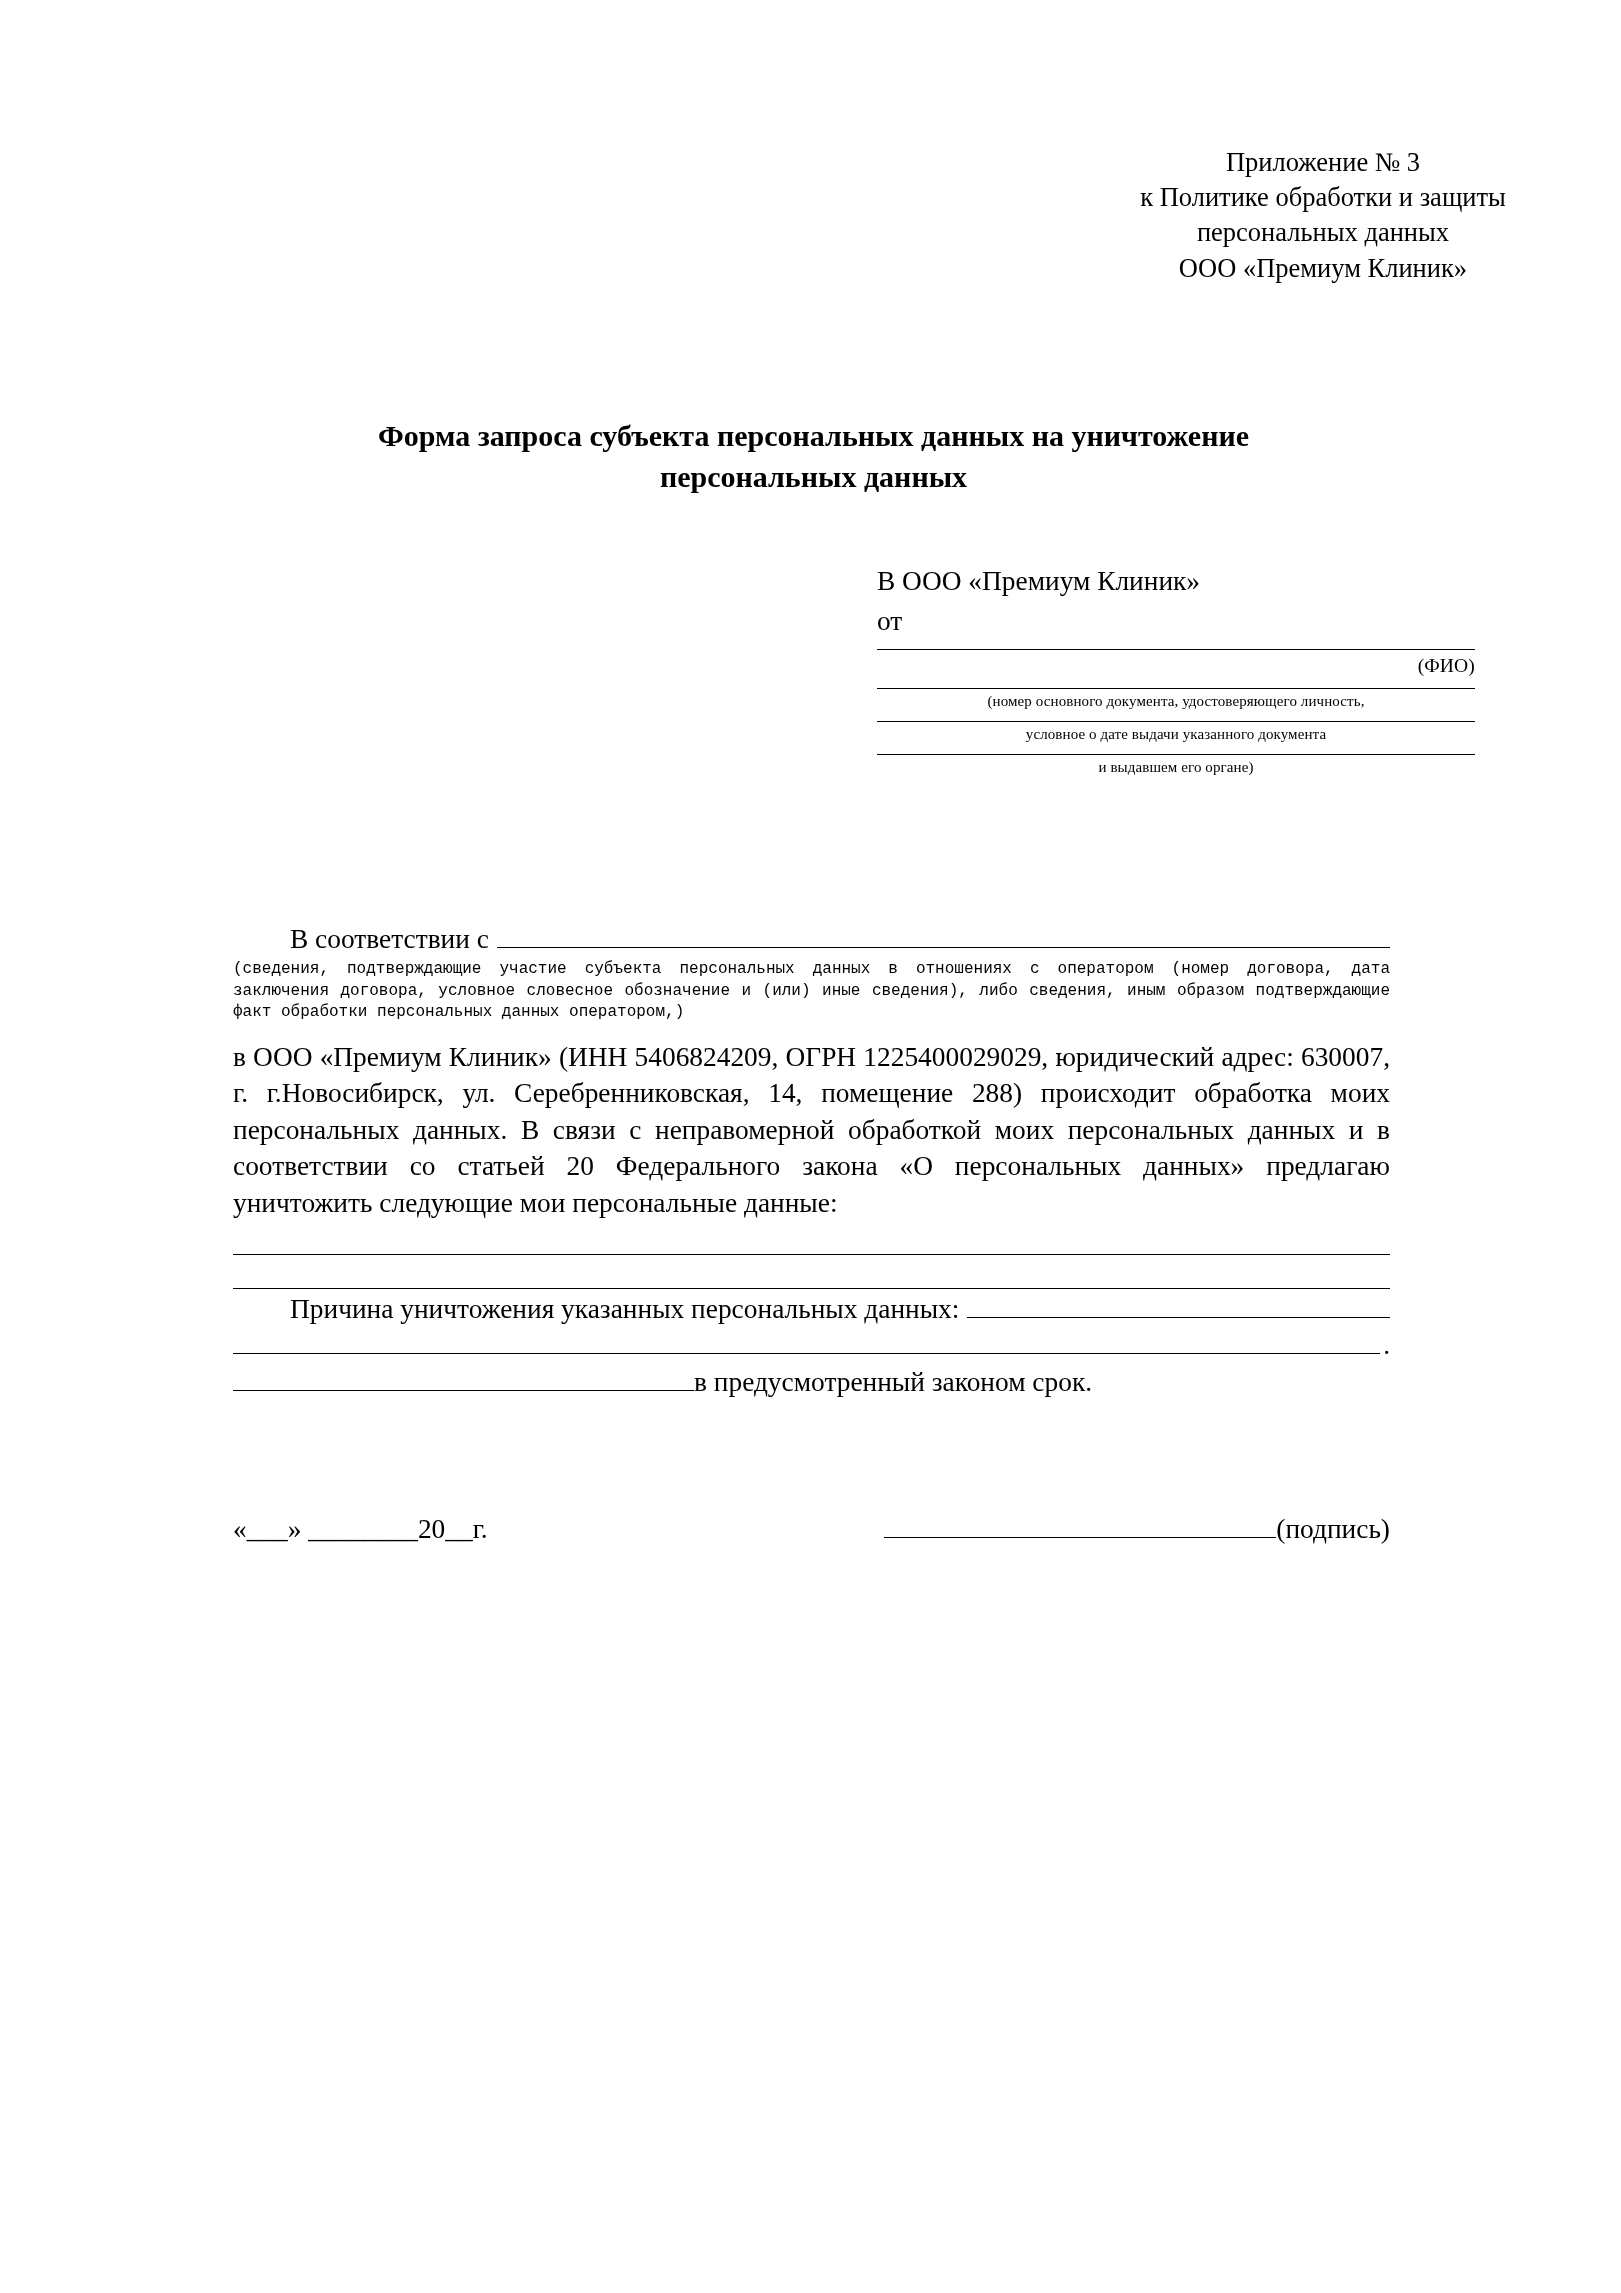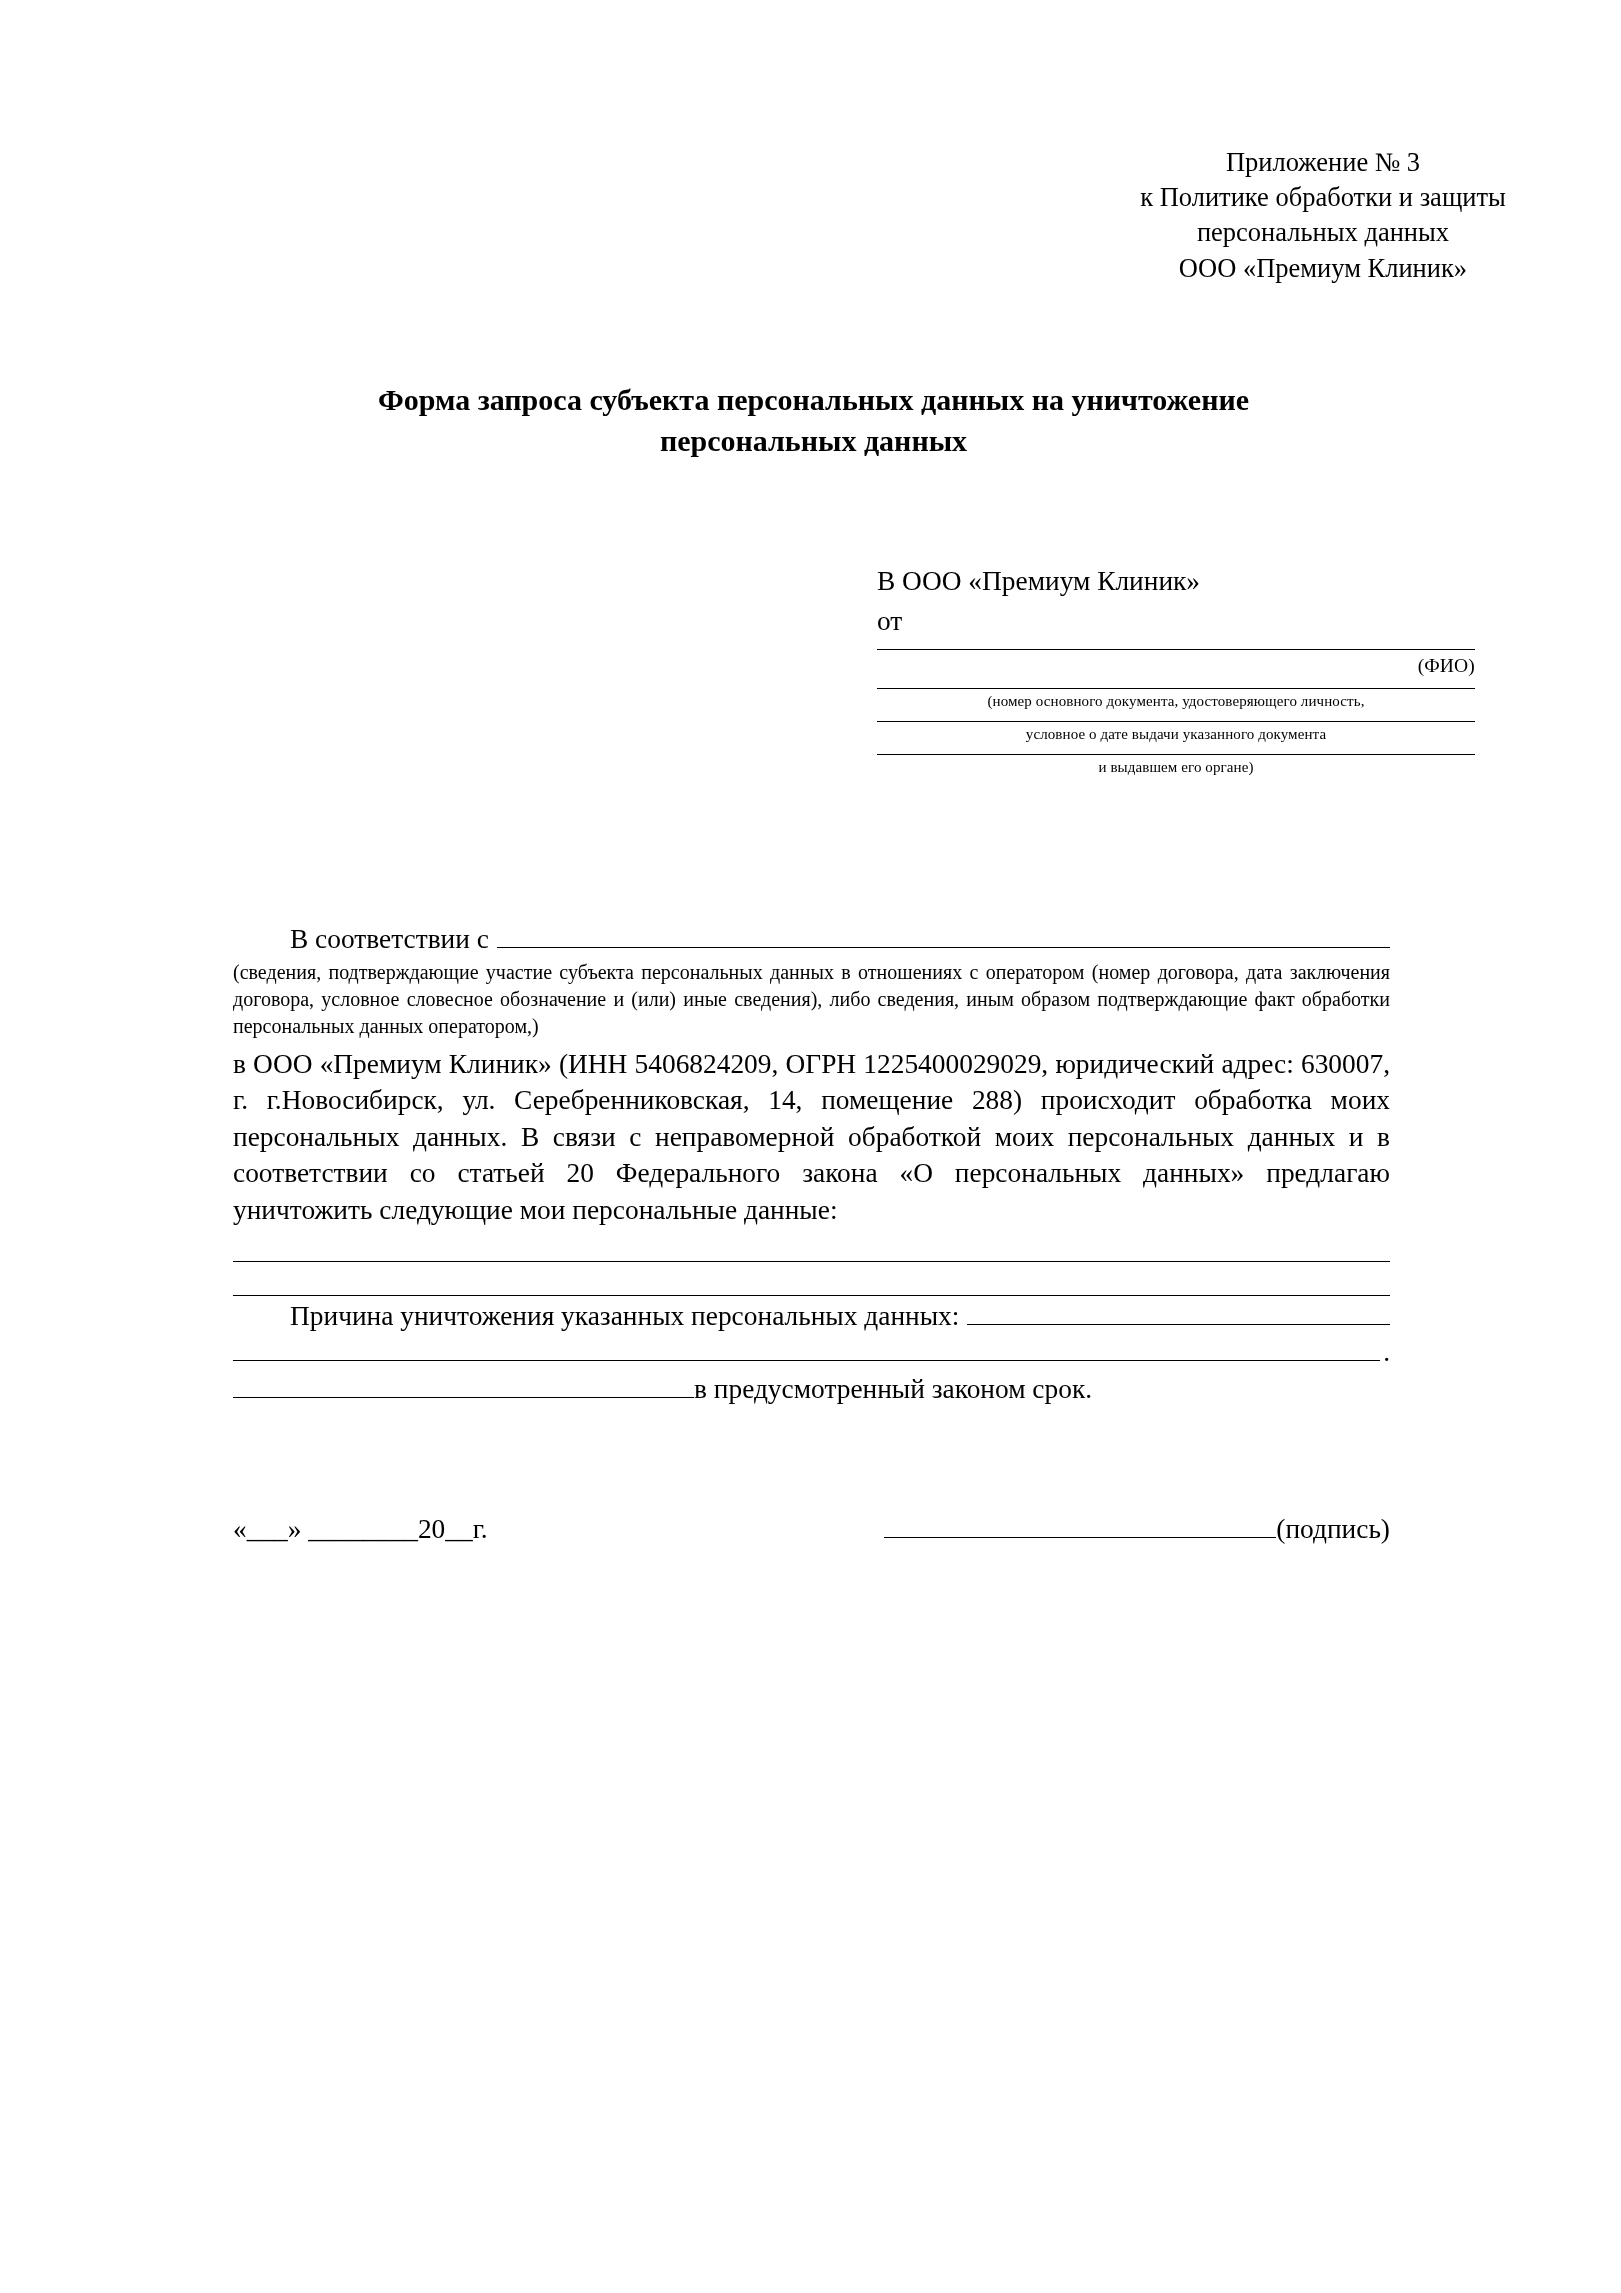--- a/index.html
+++ b/index.html
@@ -33,21 +33,21 @@
     width: 510px;
     font-size: 26.5px;
     line-height: 1.33;
   }
   .header-block div { white-space: nowrap; text-align: center; }
 
   
   .doc-title {
     position: absolute;
     left: 235px;
-    top: 380px;
+    top: 416px;
     width: 1157px;
     text-align: center;
     font-weight: bold;
     font-size: 30px;
     line-height: 1.35;
   }
 
   
   .addressee {
     position: absolute;
@@ -91,25 +91,26 @@
     text-align: center;
   }
   .line-inline .txt { white-space: nowrap; }
   .line-inline .fill {
     flex: 1 1 auto;
     border-bottom: 1.6px solid #000;
     margin-left: 7.8px;
     height: 21.6px;
   }
   .small-note {
-    font-size: 20px;
+    font-size: 16px;
     line-height: 1.34;
     text-align: justify;
     margin-top: 2px;
-    margin-bottom: 6px;
+    margin-bottom: 15px;
+    font-family: Liberation Mono, monospace;
   }
   .para {
     text-align: justify;
     text-justify: inter-word;
     margin: 0;
   }
   .blank-rule {
     border-bottom: 1.6px solid #000;
     height: 33px;
     width: 100%;

